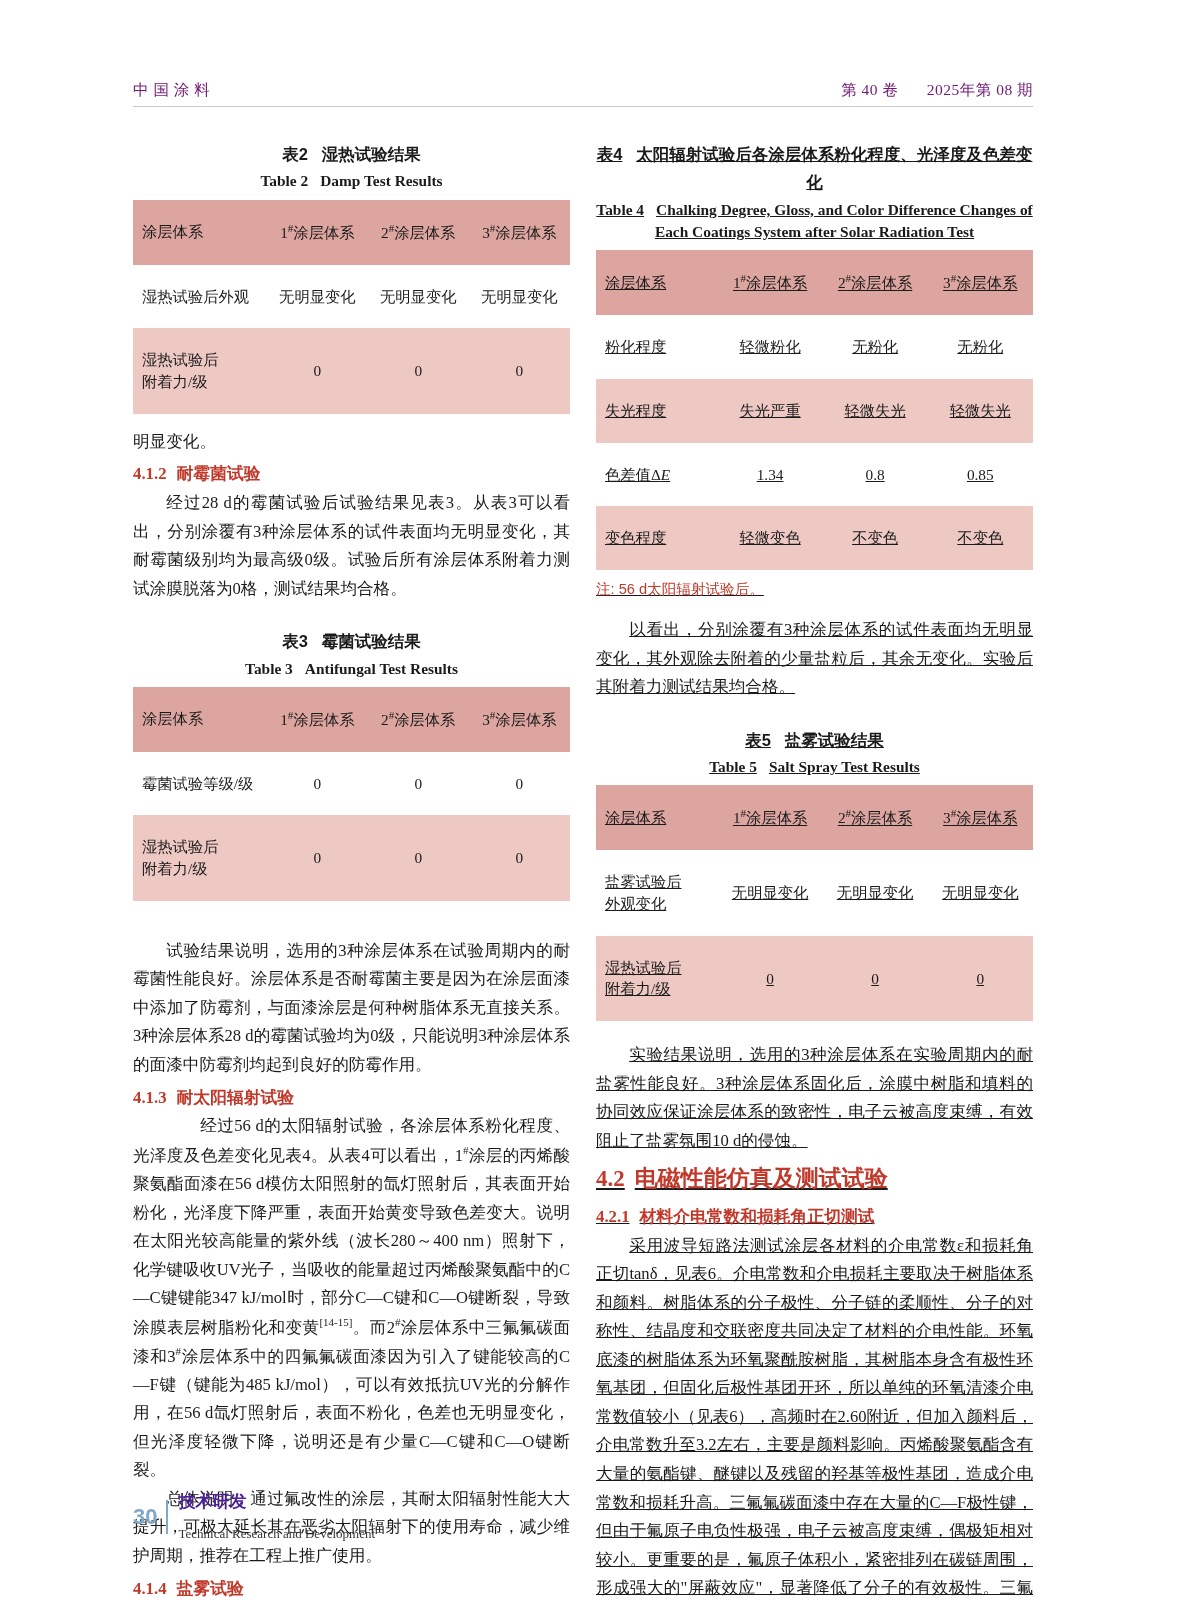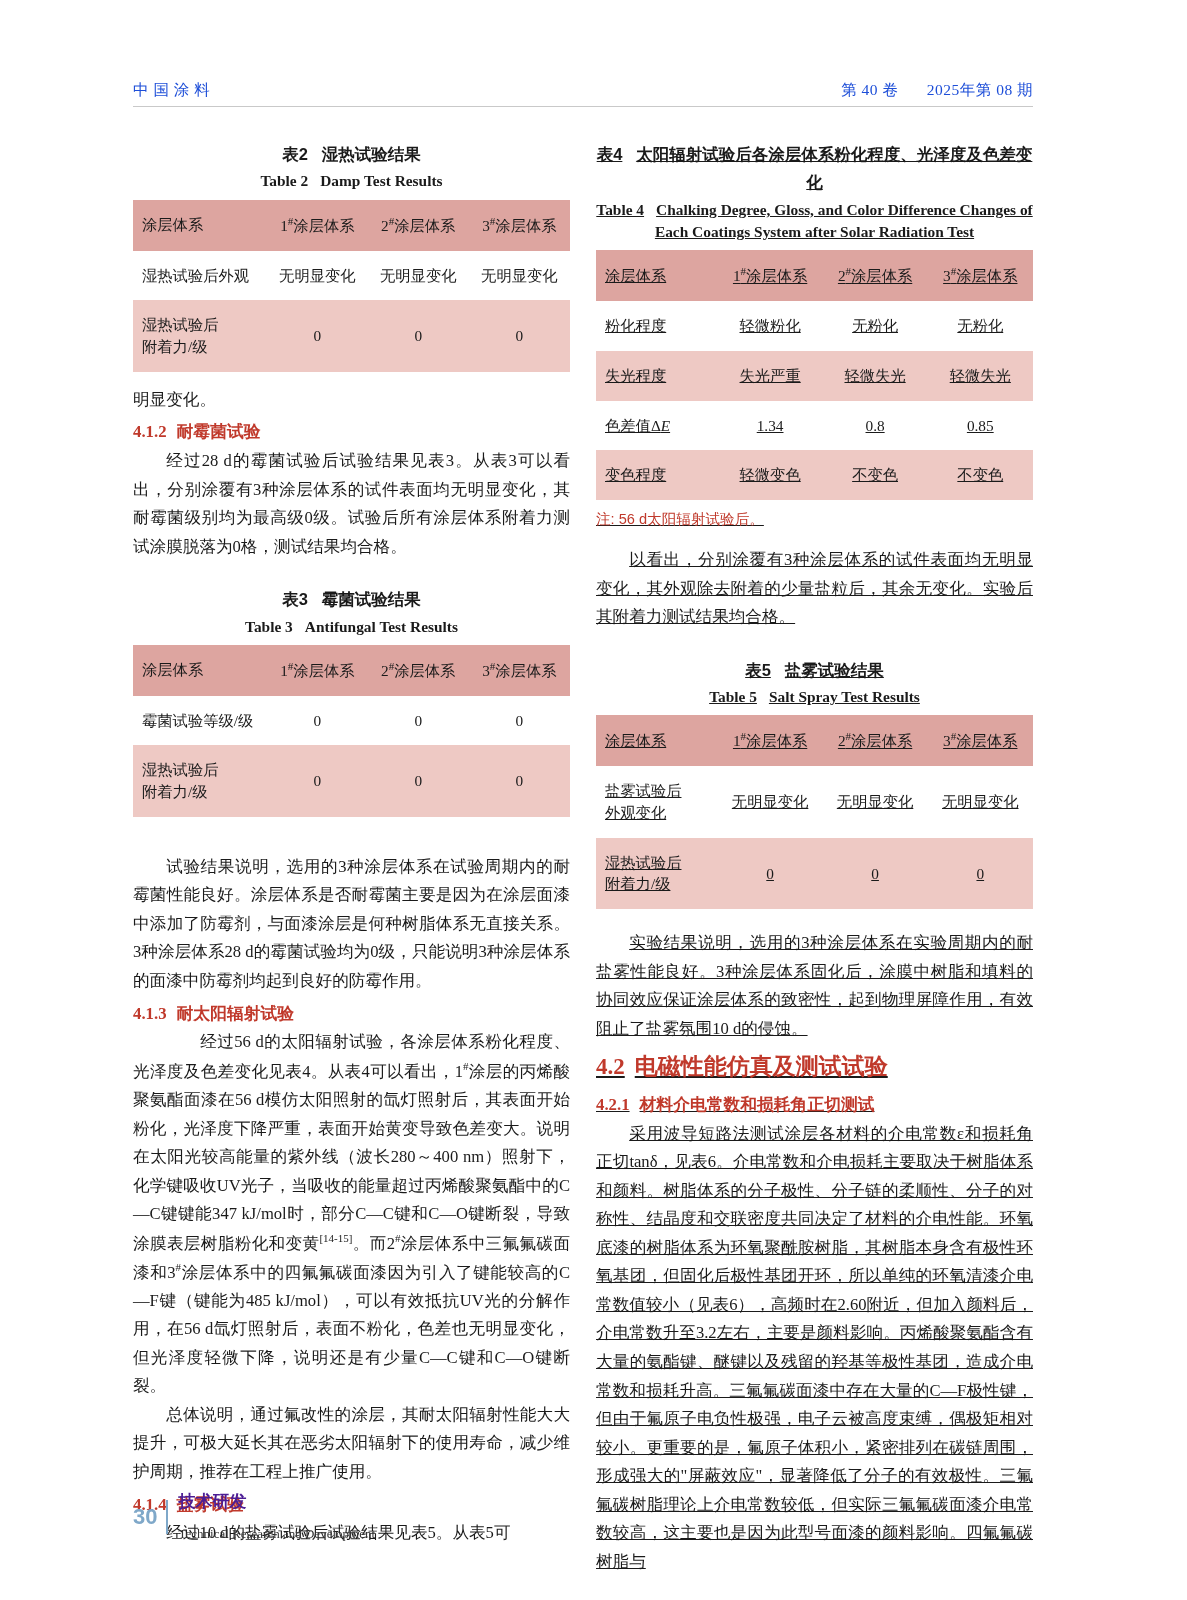--- a/index.html
+++ b/index.html
@@ -19,21 +19,21 @@
   
   .page-header {
     position: absolute;
     left: 133px;
     top: 80px;
     width: 900px;
     display: flex;
     justify-content: space-between;
     align-items: baseline;
     font-size: 15.5px;
-    color: #1d4ed8;
+    color: #701a75;
     letter-spacing: 0.5px;
   }
   .page-header .hdr-right span { margin-left: 24px; }
   .header-rule {
     position: absolute;
     left: 133px;
     top: 106px;
     width: 900px;
     height: 1px;
     background: #c9c9c9;
@@ -84,21 +84,21 @@
   }
   .tbl-title-en .lbl { margin-right: 12px; }
 
   table.dt {
     width: 100%;
     border-collapse: collapse;
     font-size: 15.3px;
     table-layout: fixed;
   }
   table.dt td, table.dt th {
-    padding: 14px 3px;
+    padding: 21px 3px;
     text-align: center;
     vertical-align: middle;
     font-weight: normal;
     line-height: 1.42;
   }
   table.dt thead th {
     background: #dda5a0;
     font-weight: normal;
   }
   table.dt thead th.first { text-align: left; padding-left: 9px; }
@@ -331,21 +331,21 @@
           <tr class="shade">
             <td class="first twoline">湿热试验后<br>附着力/级</td>
             <td>0</td>
             <td>0</td>
             <td>0</td>
           </tr>
         </tbody>
       </table>
     </div>
 
-    <p style="margin-top:20px;">实验结果说明，选用的3种涂层体系在实验周期内的耐盐雾性能良好。3种涂层体系固化后，涂膜中树脂和填料的协同效应保证涂层体系的致密性，起到物理屏障作用，有效阻止了盐雾氛围10 d的侵蚀。</p>
+    <p style="margin-top:20px;">实验结果说明，选用的3种涂层体系在实验周期内的耐盐雾性能良好。3种涂层体系固化后，涂膜中树脂和填料的协同效应保证涂层体系的致密性，电子云被高度束缚，有效阻止了盐雾氛围10 d的侵蚀。</p>
 
     <div class="sec-h big">
       <span class="num">4.2</span><span>电磁性能仿真及测试试验</span>
     </div>
     <div class="sec-h">
       <span class="num">4.2.1</span><span>材料介电常数和损耗角正切测试</span>
     </div>
     <p>采用波导短路法测试涂层各材料的介电常数ε和损耗角正切tanδ，见表6。介电常数和介电损耗主要取决于树脂体系和颜料。树脂体系的分子极性、分子链的柔顺性、分子的对称性、结晶度和交联密度共同决定了材料的介电性能。环氧底漆的树脂体系为环氧聚酰胺树脂，其树脂本身含有极性环氧基团，但固化后极性基团开环，所以单纯的环氧清漆介电常数值较小（见表6），高频时在2.60附近，但加入颜料后，介电常数升至3.2左右，主要是颜料影响。丙烯酸聚氨酯含有大量的氨酯键、醚键以及残留的羟基等极性基团，造成介电常数和损耗升高。三氟氟碳面漆中存在大量的C—F极性键，但由于氟原子电负性极强，电子云被高度束缚，偶极矩相对较小。更重要的是，氟原子体积小，紧密排列在碳链周围，形成强大的"屏蔽效应"，显著降低了分子的有效极性。三氟氟碳树脂理论上介电常数较低，但实际三氟氟碳面漆介电常数较高，这主要也是因为此型号面漆的颜料影响。四氟氟碳树脂与</p>
   </div>
 

